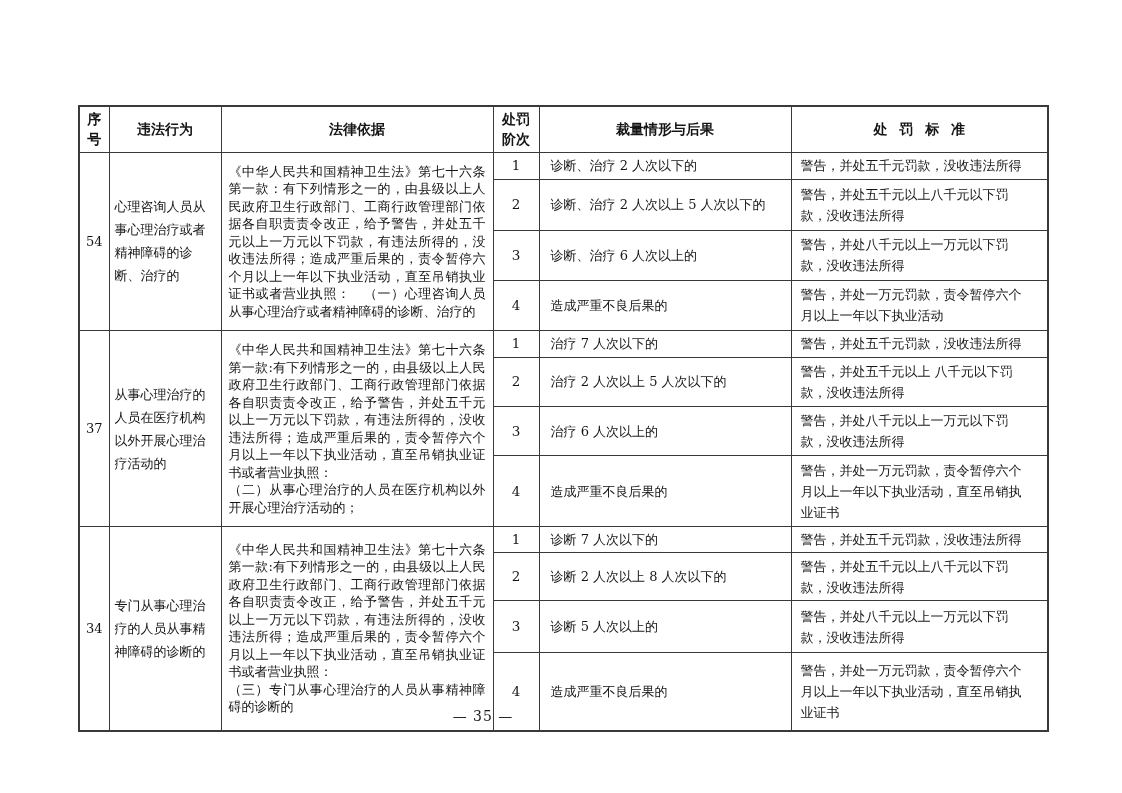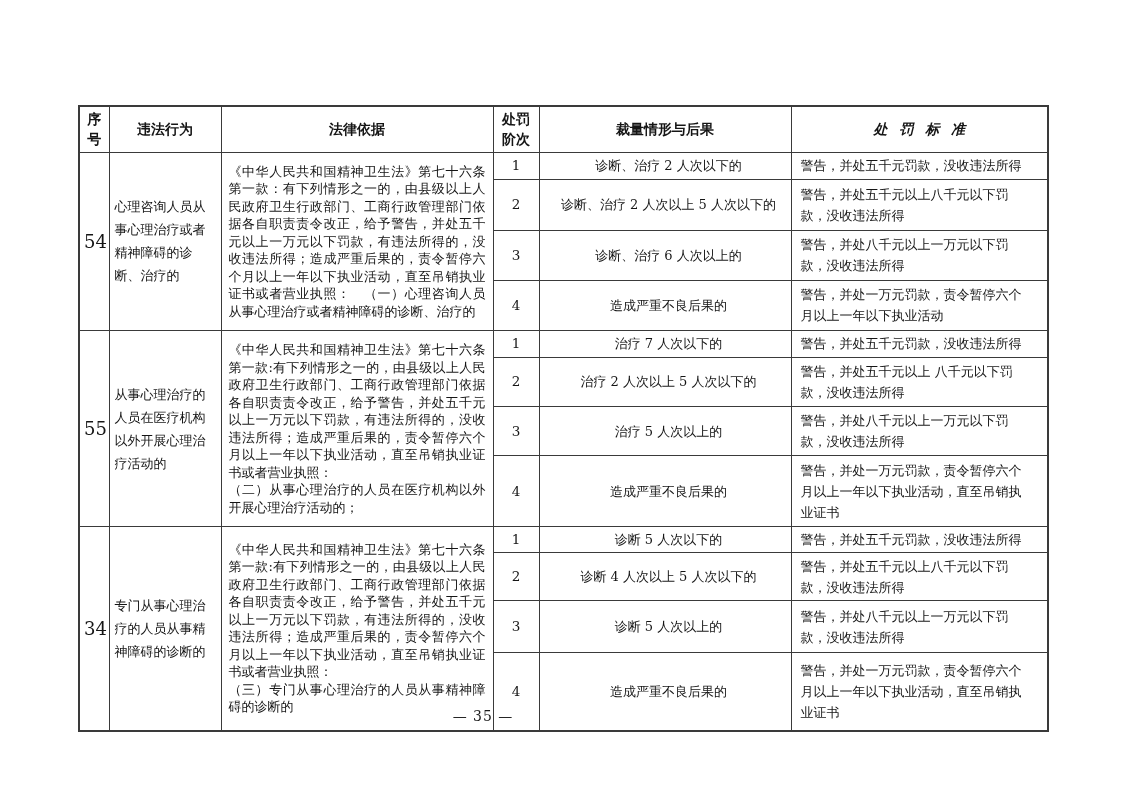--- a/index.html
+++ b/index.html
@@ -21,31 +21,31 @@
     vertical-align:middle;
     font-size:13px;line-height:17px;
     padding:2px 6px;
     overflow:hidden;
   }
   .reg-table th{
     font-weight:bold;font-size:14px;line-height:20px;
     text-align:center;padding:2px 2px;
   }
   .prewrap{white-space:pre-line;}
-  th.spread{word-spacing:7px;font-style:italic;}
+  th.spread{word-spacing:7px;}
 
   
-  td.c-no{ text-align:center;padding:4px;font-size:18px;}
+  td.c-no{ text-align:center;padding:4px;font-size:13px;}
   td.c-behavior{ text-align:left;line-height:23px;padding:2px 3px 2px 5px;}
   td.c-legal{
     text-align:justify;white-space:pre-line;
     padding:10px 7px;line-height:17.5px;
   }
   td.c-stage{ text-align:center;padding:0;font-size:13.5px;}
-  td.c-sit{ text-align:center;line-height:21px;padding:2px 4px 2px 11px;}
+  td.c-sit{ text-align:left;line-height:21px;padding:2px 4px 2px 11px;}
   td.c-std{ text-align:left;line-height:21px;padding:2px 19px 2px 9px;}
 
   
   tr.hrow{height:46px;}
   tr.rh26{height:26px;}
   tr.rh38{height:38px;}
   tr.rh44{height:44px;}
   tr.rh46{height:46px;}
   tr.rh48{height:48px;}
   tr.rh52{height:52px;}
@@ -104,56 +104,56 @@
         <td class="c-sit">诊断、治疗 6 人次以上的</td>
         <td class="c-std">警告，并处八千元以上一万元以下罚款，没收违法所得</td>
       </tr>
       <tr class="rh44">
         <td class="c-stage">4</td>
         <td class="c-sit">造成严重不良后果的</td>
         <td class="c-std">警告，并处一万元罚款，责令暂停六个月以上一年以下执业活动</td>
       </tr>
 
       <tr class="rh26">
-        <td class="c-no" rowspan="4">55</td>
+        <td class="c-no" rowspan="4">37</td>
         <td class="c-behavior" rowspan="4">从事心理治疗的人员在医疗机构以外开展心理治疗活动的</td>
         <td class="c-legal" rowspan="4">《中华人民共和国精神卫生法》第七十六条第一款:有下列情形之一的，由县级以上人民政府卫生行政部门、工商行政管理部门依据各自职责责令改正，给予警告，并处五千元以上一万元以下罚款，有违法所得的，没收违法所得；造成严重后果的，责令暂停六个月以上一年以下执业活动，直至吊销执业证书或者营业执照：
 （二）从事心理治疗的人员在医疗机构以外开展心理治疗活动的；</td>
         <td class="c-stage">1</td>
         <td class="c-sit">治疗 7 人次以下的</td>
         <td class="c-std">警告，并处五千元罚款，没收违法所得</td>
       </tr>
       <tr class="rh46">
         <td class="c-stage">2</td>
         <td class="c-sit">治疗 2 人次以上 5 人次以下的</td>
         <td class="c-std">警告，并处五千元以上 八千元以下罚款，没收违法所得</td>
       </tr>
       <tr class="rh48">
         <td class="c-stage">3</td>
-        <td class="c-sit">治疗 5 人次以上的</td>
+        <td class="c-sit">治疗 6 人次以上的</td>
         <td class="c-std">警告，并处八千元以上一万元以下罚款，没收违法所得</td>
       </tr>
       <tr class="rh56">
         <td class="c-stage">4</td>
         <td class="c-sit">造成严重不良后果的</td>
         <td class="c-std">警告，并处一万元罚款，责令暂停六个月以上一年以下执业活动，直至吊销执业证书</td>
       </tr>
 
       <tr class="rh26">
         <td class="c-no" rowspan="4">34</td>
         <td class="c-behavior" rowspan="4">专门从事心理治疗的人员从事精神障碍的诊断的</td>
         <td class="c-legal" rowspan="4">《中华人民共和国精神卫生法》第七十六条第一款:有下列情形之一的，由县级以上人民政府卫生行政部门、工商行政管理部门依据各自职责责令改正，给予警告，并处五千元以上一万元以下罚款，有违法所得的，没收违法所得；造成严重后果的，责令暂停六个月以上一年以下执业活动，直至吊销执业证书或者营业执照：
 （三）专门从事心理治疗的人员从事精神障碍的诊断的</td>
         <td class="c-stage">1</td>
-        <td class="c-sit">诊断 5 人次以下的</td>
+        <td class="c-sit">诊断 7 人次以下的</td>
         <td class="c-std">警告，并处五千元罚款，没收违法所得</td>
       </tr>
       <tr class="rh48">
         <td class="c-stage">2</td>
-        <td class="c-sit">诊断 4 人次以上 5 人次以下的</td>
+        <td class="c-sit">诊断 2 人次以上 8 人次以下的</td>
         <td class="c-std">警告，并处五千元以上八千元以下罚款，没收违法所得</td>
       </tr>
       <tr class="rh52">
         <td class="c-stage">3</td>
         <td class="c-sit">诊断 5 人次以上的</td>
         <td class="c-std">警告，并处八千元以上一万元以下罚款，没收违法所得</td>
       </tr>
       <tr class="rh78">
         <td class="c-stage">4</td>
         <td class="c-sit">造成严重不良后果的</td>

